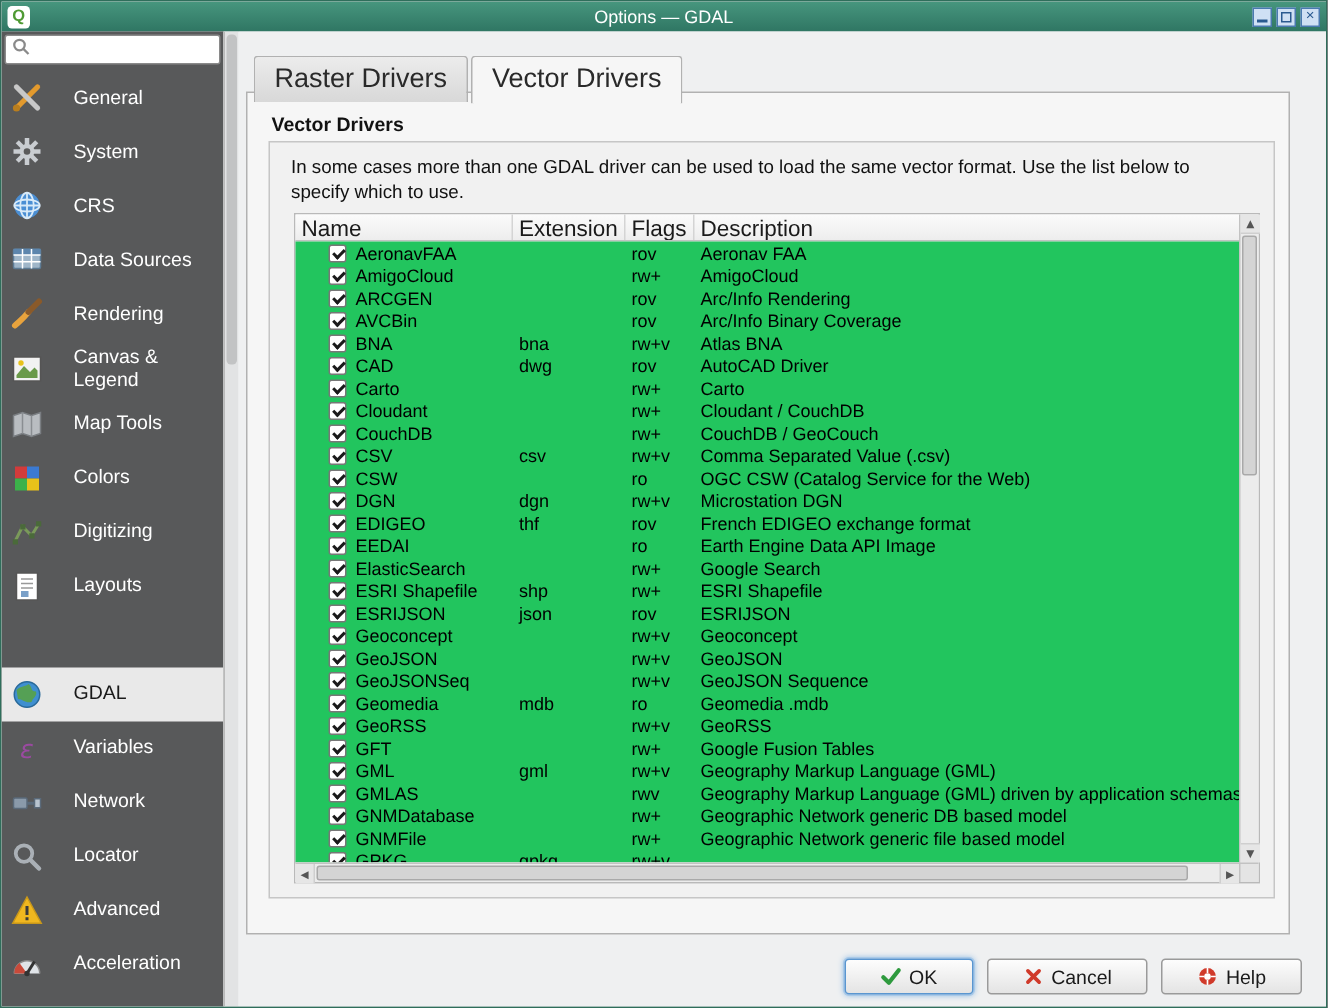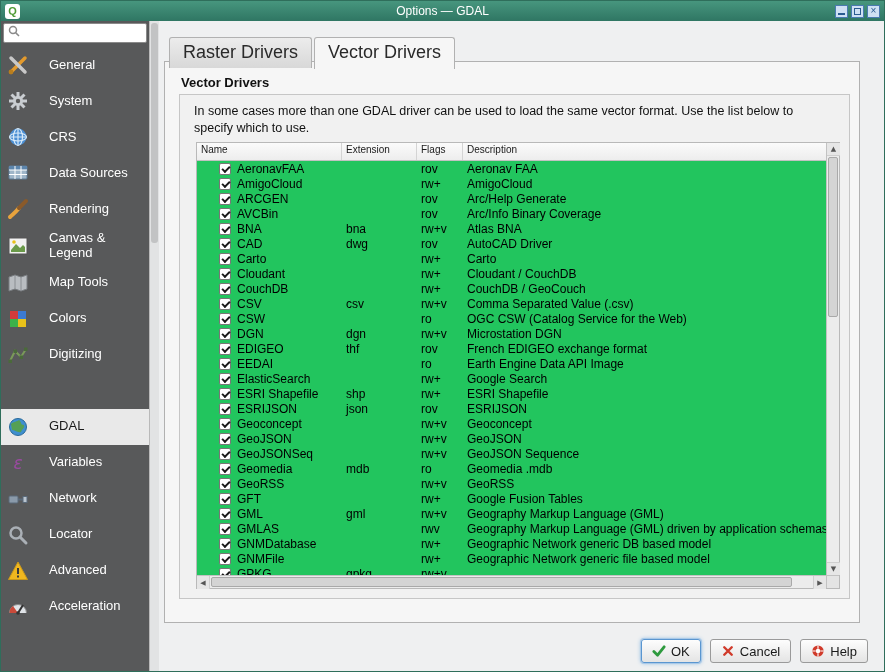--- a/index.html
+++ b/index.html
@@ -62,21 +62,21 @@
   .groupbox { position:absolute; left:14px; right:9px; top:32px; bottom:23px;
               border:1px solid #c6c6c6; background:#f1f1f1;padding-left:28px; }
   .desc { position:absolute; left:14px; right:14px; top:8px; font-size:12.5px;
           color:#111; line-height:1.35; }
 
   
   .table-area { position:absolute; left:16px; right:9px; top:47px; bottom:9px;
                 border:1px solid #b9b9b9; background:#fff; }
   .thead { position:absolute; top:0; left:0; right:13px; height:18px;
            background:linear-gradient(#fbfbfb,#ededed); border-bottom:1px solid #c2c2c2;
-           display:flex; font-size:10px; color:#1a1a1a;justify-content:center; }
+           display:flex; font-size:15px; color:#1a1a1a;justify-content:center; }
   .th { padding:1px 4px; border-right:1px solid #d4d4d4; white-space:nowrap;
         overflow:hidden; cursor:pointer; }
   .th-name { width:145px; } .th-ext { width:75px; } .th-flags { width:46px; }
   .th-desc { flex:1; border-right:none; }
   .tbody { position:absolute; top:18px; left:0; right:13px; bottom:13px;
            overflow:hidden; background:#22c55e; }
   .trow { display:flex; height:15px; align-items:center; font-size:12px; color:#000; }
   .td { white-space:nowrap; overflow:hidden; padding:0 4px; }
   .td-name { width:145px; display:flex; align-items:center; gap:6px; padding-left:22px; }
   .td-ext { width:75px; } .td-flags { width:46px; } .td-desc { flex:1; }
@@ -100,21 +100,21 @@
   .vscroll .arrow-down { bottom:0; left:0; border-top:1px solid #cfcfcf; }
   .vscroll .thumb { position:absolute; left:1px; right:1px; top:14px; height:160px;
            background:#d4d4d4; border:1px solid #a9a9a9; border-radius:2px; cursor:pointer; }
   .hscroll .arrow-left { left:0; top:0; border-right:1px solid #cfcfcf; }
   .hscroll .arrow-right { right:0; top:0; border-left:1px solid #cfcfcf; }
   .hscroll .thumb { position:absolute; top:1px; bottom:1px; left:14px; right:34px;
            background:#d4d4d4; border:1px solid #a9a9a9; border-radius:2px; cursor:pointer; }
 
   
   .footer { position:absolute; right:16px; bottom:8px; display:flex; gap:9px; }
-  .btn { display:flex; align-items:center; gap:5px; height:24px; padding:0 10px;
+  .btn { display:flex; align-items:center; gap:5px; height:24px; padding:0 23px;
          font-size:13px; color:#1a1a1a; border:1px solid #9a9a9a; border-radius:3px;
          background:linear-gradient(#fdfdfd,#e4e4e4); cursor:pointer; }
   .btn.focused { border-color:#5a96d0; box-shadow:0 0 0 1px #a9c9e8, 0 0 4px #7ab0e0; }
   .btn svg { width:14px; height:14px; }
 </style>
 </head>
 <body>
 
 <div class="window">
 
@@ -238,20 +238,32 @@
             <svg viewBox="0 0 22 22">
               <path d="M3 17 L8 7 L14 13 L19 5" stroke="#7a9a5a" stroke-width="2" fill="none"></path>
               <rect x="1.5" y="15.5" width="3.5" height="3.5" fill="#4a6a3a"></rect>
               <rect x="6.5" y="5.5" width="3.5" height="3.5" fill="#4a6a3a"></rect>
               <rect x="12.5" y="11.5" width="3.5" height="3.5" fill="#4a6a3a"></rect>
               <rect x="17" y="3.5" width="3.5" height="3.5" fill="#4a6a3a"></rect>
             </svg>
           </span>
           <span class="sb-label">Digitizing</span>
         </div>
+        <div class="sb-item">
+          <span class="sb-icon">
+            <svg viewBox="0 0 22 22">
+              <rect x="4" y="2" width="14" height="18" fill="#fff" stroke="#555"></rect>
+              <line x1="7" y1="6" x2="15" y2="6" stroke="#999"></line>
+              <line x1="7" y1="9" x2="15" y2="9" stroke="#999"></line>
+              <line x1="7" y1="12" x2="15" y2="12" stroke="#999"></line>
+              <rect x="7" y="14" width="5" height="4" fill="#7aa0c8"></rect>
+            </svg>
+          </span>
+          <span class="sb-label">Layouts</span>
+        </div>
         <div class="sb-item selected">
           <span class="sb-icon">
             <svg viewBox="0 0 22 22">
               <circle cx="11" cy="11" r="8.5" fill="#3f8fd0"></circle>
               <path d="M4 8 C7 5 10 6 12 4 C15 6 13 9 17 9 C18 12 15 13 14 16 C10 17 8 14 5 14 Z" fill="#55a055"></path>
               <circle cx="11" cy="11" r="8.5" fill="none" stroke="#2a6a9a"></circle>
             </svg>
           </span>
           <span class="sb-label">GDAL</span>
         </div>
@@ -348,21 +360,21 @@
                 <div class="td td-flags">rw+</div>
                 <div class="td td-desc">AmigoCloud</div>
               </div>
               <div class="trow">
                 <div class="td td-name">
                   <span class="cb checked"></span>
                   <span>ARCGEN</span>
                 </div>
                 <div class="td td-ext"></div>
                 <div class="td td-flags">rov</div>
-                <div class="td td-desc">Arc/Help Generate</div>
+                <div class="td td-desc">Arc/Info Rendering</div>
               </div>
               <div class="trow">
                 <div class="td td-name">
                   <span class="cb checked"></span>
                   <span>AVCBin</span>
                 </div>
                 <div class="td td-ext"></div>
                 <div class="td td-flags">rov</div>
                 <div class="td td-desc">Arc/Info Binary Coverage</div>
               </div>

